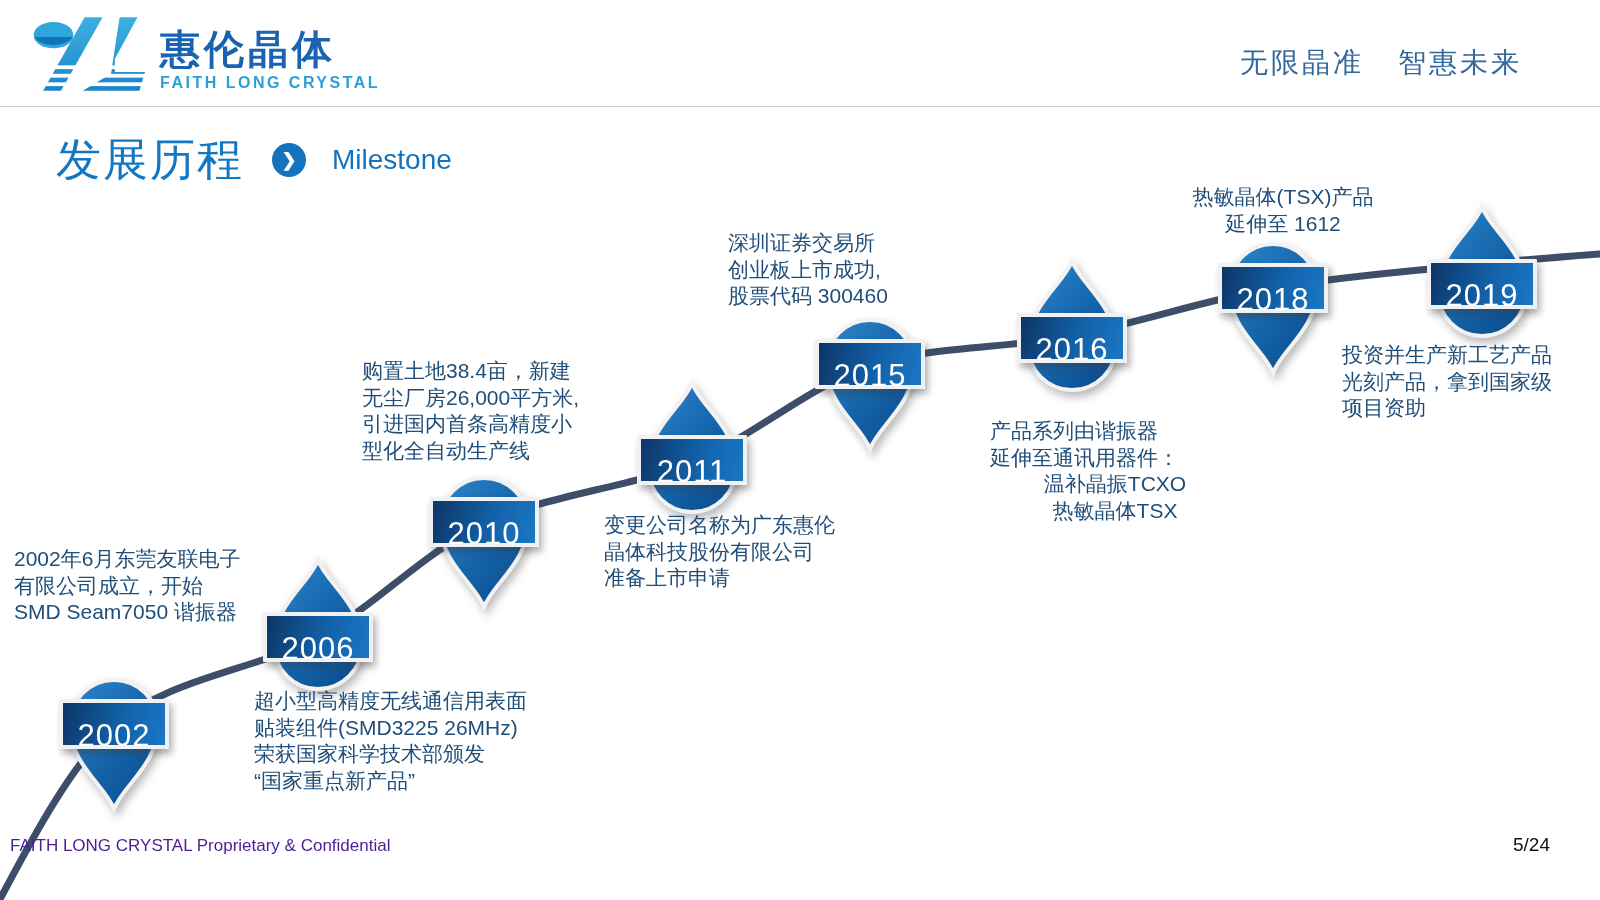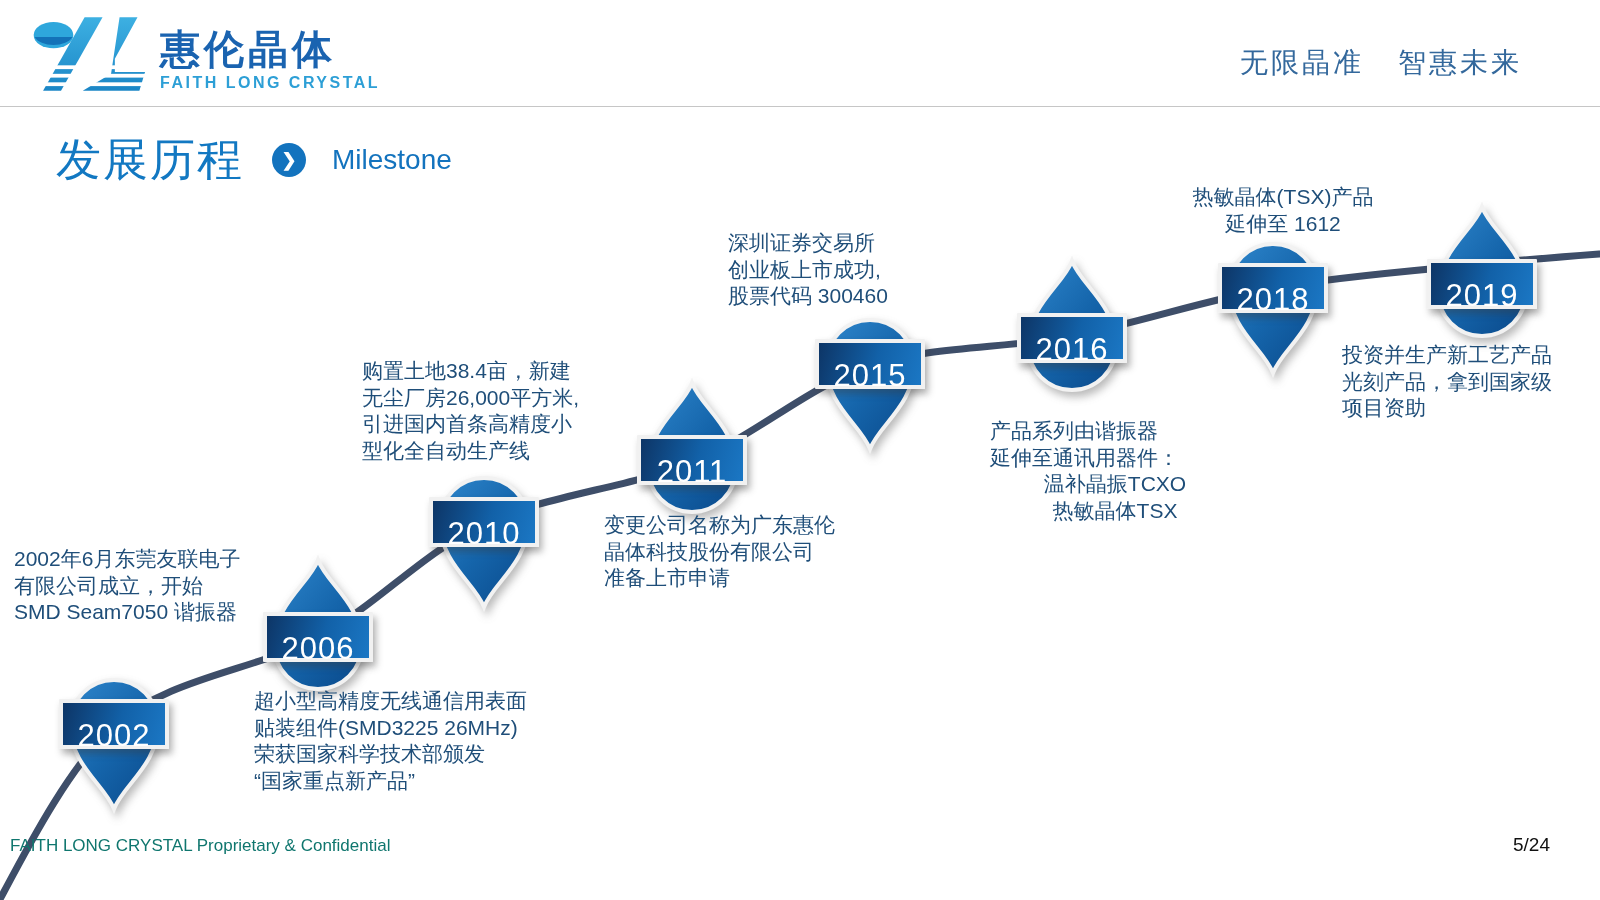--- a/index.html
+++ b/index.html
@@ -31,21 +31,21 @@
     border:4px solid #f1f1f1;border-radius:1px;
     background:linear-gradient(105deg,#0d3566 0%,#1261a8 55%,#1b77c4 100%);
     box-shadow:3px 5px 7px rgba(60,60,60,.4);
     display:flex;align-items:center;justify-content:center;z-index:3;}
   .banner span{color:#fff;font-size:31px;letter-spacing:1px;margin-top:24px;}
   .m-text{position:absolute;z-index:4;color:#1f4e79;font-size:21px;line-height:26.5px;}
   .m-text.center{text-align:center;margin-top:8px;}
   .m-text .line.center{text-align:center;}
 
   
-  .footer-left{position:absolute;left:10px;bottom:20px;font-size:17px;color:#0f766e;z-index:5;}
+  .footer-left{position:absolute;left:10px;bottom:20px;font-size:17px;color:#4c1d95;z-index:5;}
   .page-number{position:absolute;right:50px;bottom:20px;font-size:19px;color:#111;z-index:5;}
 
   .defs-holder{position:absolute;width:0;height:0;overflow:hidden;}
 </style>
 </head>
 <body>
 
 <div class="stage">
 
   <svg class="defs-holder" aria-hidden="true">

